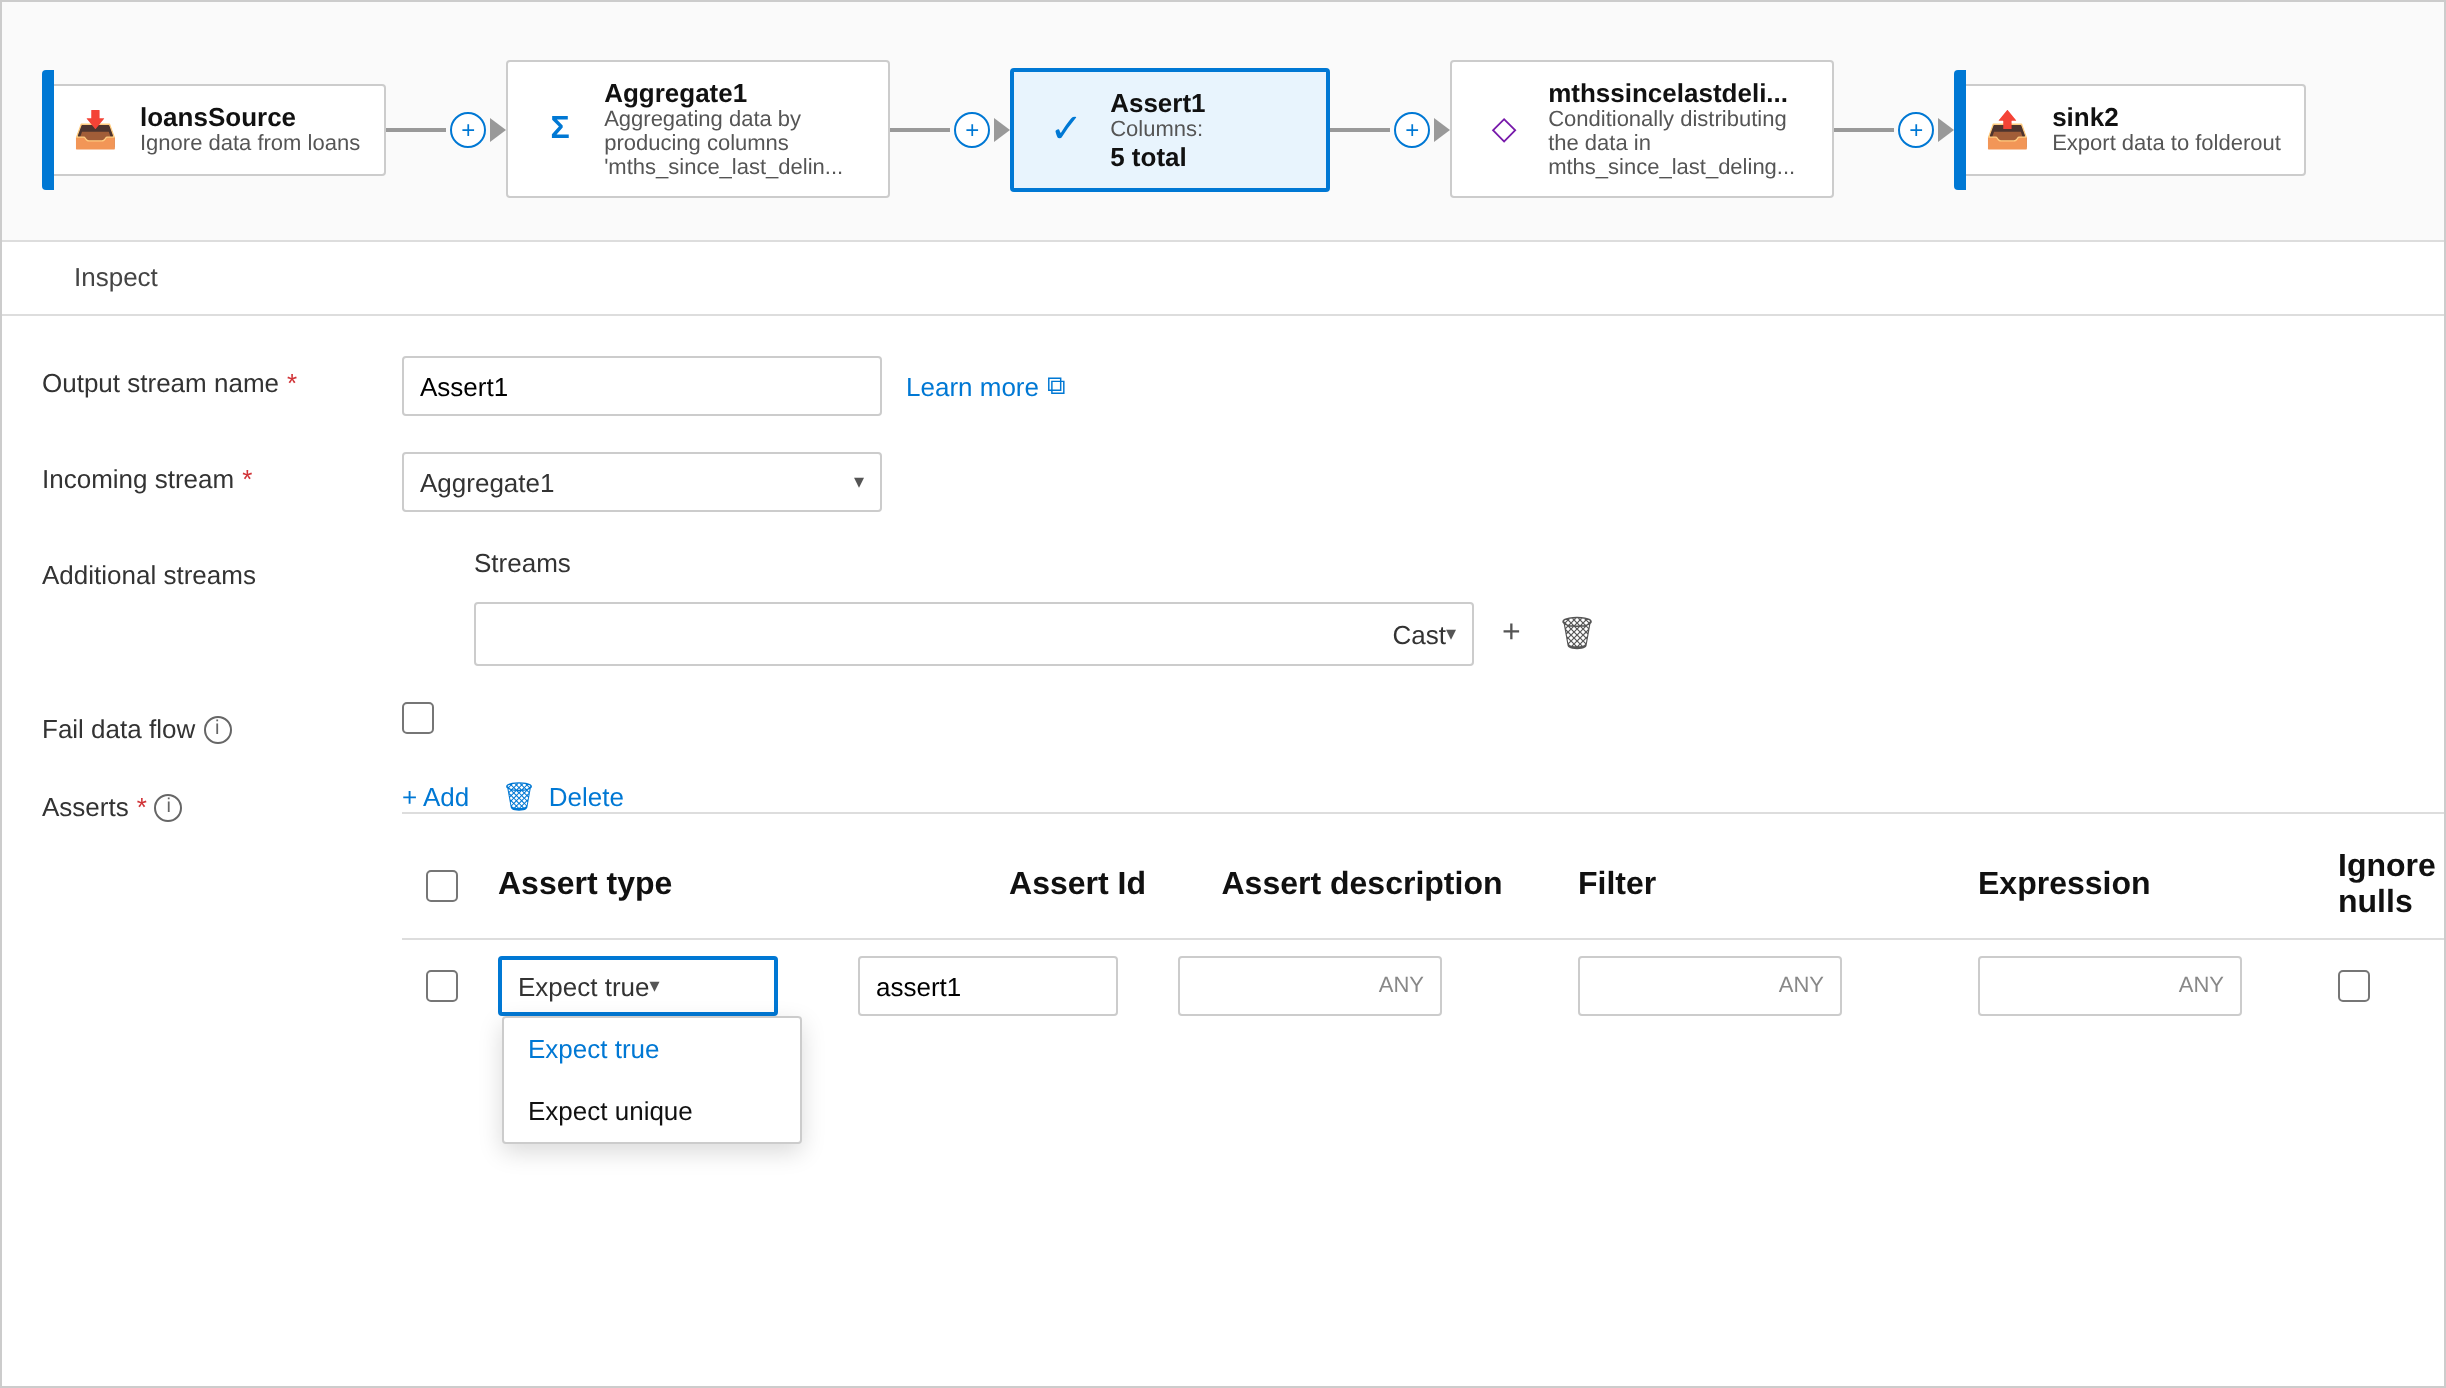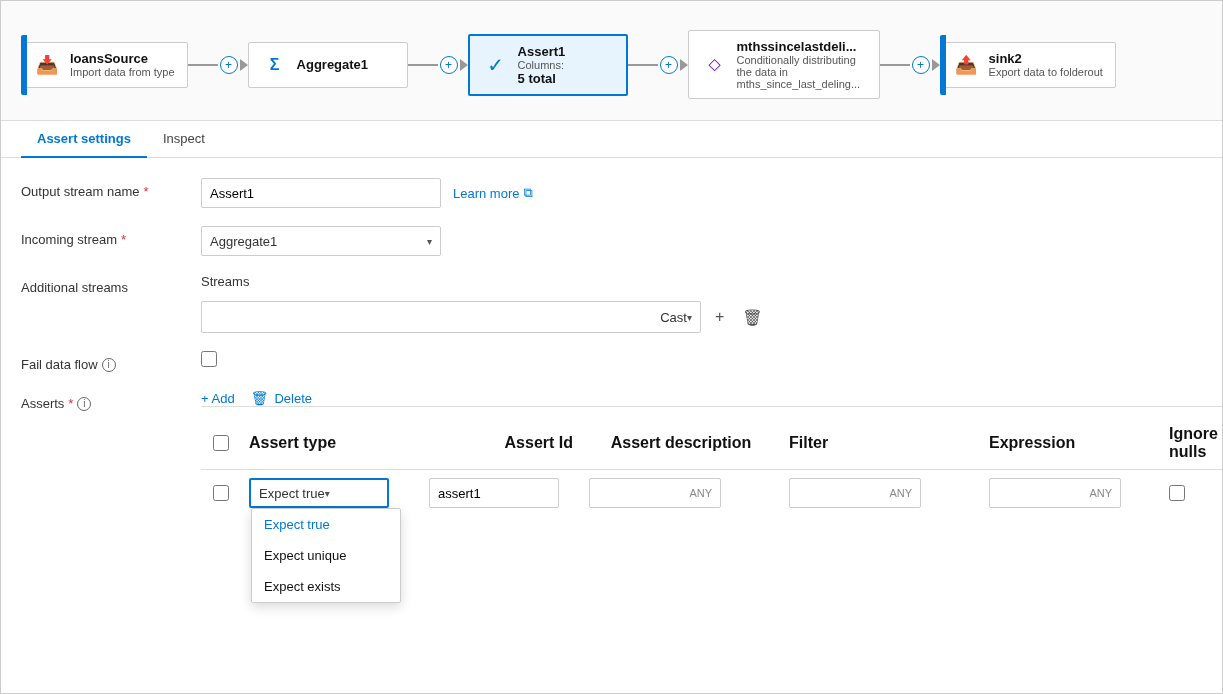--- a/index.html
+++ b/index.html
@@ -226,20 +226,21 @@
       cursor: pointer;
       display: flex;
       align-items: center;
       justify-content: space-between;
     }
 
     .streams-section {
       display: flex;
       flex-direction: column;
       gap: 8px;
+      margin-left: 36px;
     }
 
     .streams-label {
       font-size: 13px;
       color: #333;
       margin-bottom: 4px;
     }
 
     .streams-row {
       display: flex;
@@ -459,36 +460,37 @@
 <div class="outer-container">
 
   <div class="pipeline-canvas">
 
     <div class="pipeline-node">
       <div class="node-box">
         <div class="left-bar"></div>
         <div class="node-icon node-icon-blue">📥</div>
         <div class="node-info">
           <div class="node-title">loansSource</div>
-          <div class="node-subtitle">Import data from type</div>
+          <div class="node-subtitle">Ignore data from loans</div>
         </div>
       </div>
     </div>
 
     <div class="arrow-connector">
       <div class="arrow-line"></div>
       <div class="plus-btn">+</div>
       <div class="arrow-head"></div>
     </div>
 
     <div class="pipeline-node">
       <div class="node-box">
         <div class="node-icon" style="color:#0078d4;font-weight:bold;font-size:16px;">Σ</div>
         <div class="node-info">
           <div class="node-title">Aggregate1</div>
+          <div class="node-subtitle">Aggregating data by producing columns 'mths_since_last_delin...</div>
         </div>
       </div>
     </div>
 
     <div class="arrow-connector">
       <div class="arrow-line"></div>
       <div class="plus-btn">+</div>
       <div class="arrow-head"></div>
     </div>
 
@@ -531,21 +533,20 @@
         <div class="node-icon" style="color:#0078d4;">📤</div>
         <div class="node-info">
           <div class="node-title">sink2</div>
           <div class="node-subtitle">Export data to folderout</div>
         </div>
       </div>
     </div>
   </div>
 
   <div class="tabs-bar">
-    <div class="tab-item active">Assert settings</div>
     <div class="tab-item">Inspect</div>
   </div>
 
   <div class="settings-panel">
 
     <div class="form-row">
       <div class="form-label">
         <span>Output stream name</span>
         <span class="required-star">*</span>
       </div>
@@ -641,21 +642,20 @@
               <input type="checkbox" class="checkbox-input" style="">
             </div>
             <div class="td-cell td-assert-type">
               <div class="assert-type-select" style="position:relative;">
                 <span>Expect true</span>
                 <span class="chevron-icon">▾</span>
 
                 <div class="dropdown-menu">
                   <div class="dropdown-item selected">Expect true</div>
                   <div class="dropdown-item">Expect unique</div>
-                  <div class="dropdown-item">Expect exists</div>
                 </div>
               </div>
             </div>
             <div class="td-cell td-assert-id">
               <input type="text" class="assert-id-input" value="assert1" style="">
             </div>
             <div class="td-cell td-assert-desc">
               <div class="any-input">
                 <span></span>
                 <span class="any-label">ANY</span>

